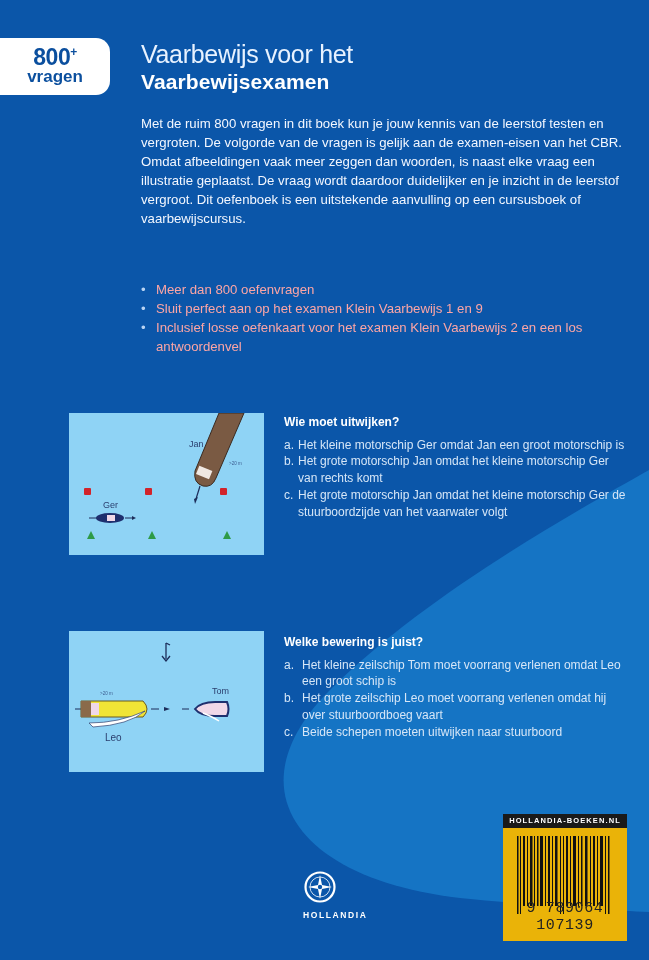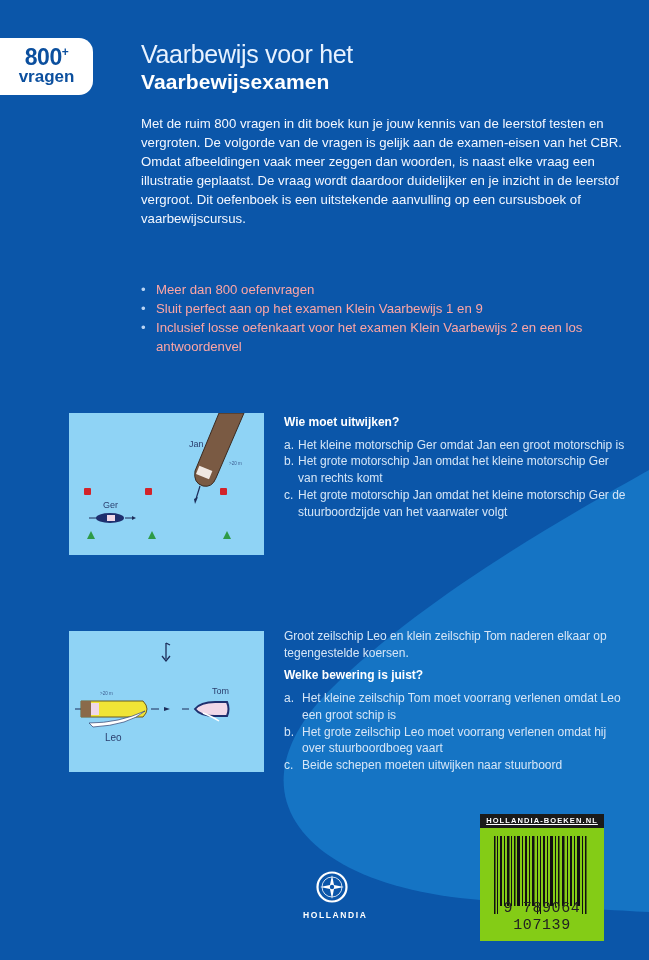--- a/index.html
+++ b/index.html
@@ -1,41 +1,41 @@
 <!DOCTYPE html>
 <html><head>
 <meta charset="utf-8">
 <style>
   html, body { margin:0; padding:0; }
   body { width:649px; height:960px; overflow:hidden; font-family:"Liberation Sans", sans-serif; }
   .cover { position:relative; width:649px; height:960px; background:#0b56a9; overflow:hidden; color:#fff; }
   .wave { position:absolute; inset:0; pointer-events:none; }
-  .badge { position:absolute; left:0; top:38px; width:93px; height:57px; background:#fff; border-radius:0 14px 14px 0; text-align:center; color:#0b4f9e; font-weight:bold; }
+  .badge { position:absolute; left:0; top:38px; width:110px; height:57px; background:#fff; border-radius:0 14px 14px 0; text-align:center; color:#0b4f9e; font-weight:bold; }
   .badge .num { font-size:23px; line-height:24px; margin-top:7px; letter-spacing:-0.5px; }
   .badge .num sup { font-size:12px; vertical-align:top; line-height:14px; }
   .badge .lbl { font-size:17px; line-height:18px; margin-top:-1px; }
   .title1 { position:absolute; left:141px; top:40px; font-size:25px; color:#e8f2ff; letter-spacing:-0.3px; }
   .title2 { position:absolute; left:141px; top:70px; font-size:21px; font-weight:bold; color:#fff; letter-spacing:0.1px; }
   .intro { position:absolute; left:141px; top:114px; width:490px; font-size:13.2px; line-height:19px; color:#f3f7ff; }
   .intro p { margin:0 0 11px 0; }
   .bullets { position:absolute; left:141px; top:280px; width:490px; font-size:13.2px; line-height:19px; margin:0; padding:0; list-style:none; color:#fca5a5; }
   .bullets li { position:relative; padding-left:15px; }
   .bullets li::before { content:"•"; position:absolute; left:0; top:0; color:#b9d3f3; }
   .panel { position:absolute; left:69px; width:195px; background:#8fd3f5; }
   .panel svg { display:block; }
   .qtext { position:absolute; left:284px; width:345px; font-size:12px; line-height:16.7px; color:#d6e6f7; }
   .qtext p { margin:0 0 4px 0; }
   .qtext .q { font-weight:bold; color:#ffffff; margin:6px 0 6px 0; }
   .qtext ol { list-style:none; margin:0; padding:0; }
   .qtext li { position:relative; padding-left:14px; margin-bottom:0; }
   .qtext li .k { position:absolute; left:0; top:0; }
   .q2 li { padding-left:18px; }
-  .logo { position:absolute; left:303px; top:870px; width:58px; text-align:center; }
+  .logo { position:absolute; left:303px; top:870px; width:58px; }
   .logo .word { font-size:8.5px; font-weight:bold; letter-spacing:1.6px; color:#fff; margin-top:2px; }
-  .barcode { position:absolute; left:480px; top:814px; width:124px; height:127px; background:#84cc16;text-decoration:underline; }
+  .barcode { position:absolute; left:503px; top:814px; width:124px; height:127px; background:#eab308; }
   .barcode .head { background:#1a1a1a; color:#fff; font-size:7.5px; font-weight:bold; letter-spacing:1.1px; height:14px; line-height:14px; text-align:center; }
   .barcode .digits { position:absolute; left:0; right:0; bottom:7px; text-align:center; font-family:"Liberation Mono", monospace; font-size:15px; color:#222; letter-spacing:0.6px; }
 </style>
 </head>
 <body>
 
 <div class="cover">
 
   <svg class="wave" width="649" height="960" viewBox="0 0 649 960">
     <path d="M649 470 C 560 520, 420 600, 330 690 C 230 790, 300 880, 460 898 C 540 906, 610 910, 649 912 Z" fill="#1574c4"></path>
@@ -126,21 +126,20 @@
       <g>
         <line x1="113" y1="78" x2="120" y2="78" stroke="#1c2d5a" stroke-width="1"></line>
         <path d="M126 78 Q132 70 150 71 L158 71 Q161 78 158 85 L150 85 Q132 86 126 78 Z" fill="#f0d8e8" stroke="#1e2f6e" stroke-width="2"></path>
         <path d="M134 82 Q144 86 150 90" stroke="#ffffff" stroke-width="1.5" fill="none"></path>
       </g>
       <text x="143" y="63" font-size="9" fill="#2b3f6e" font-family="Liberation Sans, sans-serif">Tom</text>
     </svg>
   </div>
 
   <div class="qtext q2" style="top:628px;">
-    <p>Groot zeilschip Leo en klein zeilschip Tom naderen elkaar op tegengestelde koersen.</p>
     <p class="q">Welke bewering is juist?</p>
     <ol>
       <li><span class="k">a.</span><span>Het kleine zeilschip Tom moet voorrang verlenen omdat Leo een groot schip is</span></li>
       <li><span class="k">b.</span><span>Het grote zeilschip Leo moet voorrang verlenen omdat hij over stuurboordboeg vaart</span></li>
       <li><span class="k">c.</span><span>Beide schepen moeten uitwijken naar stuurboord</span></li>
     </ol>
   </div>
 
   <div class="logo">
     <svg width="34" height="34" viewBox="0 0 34 34">

